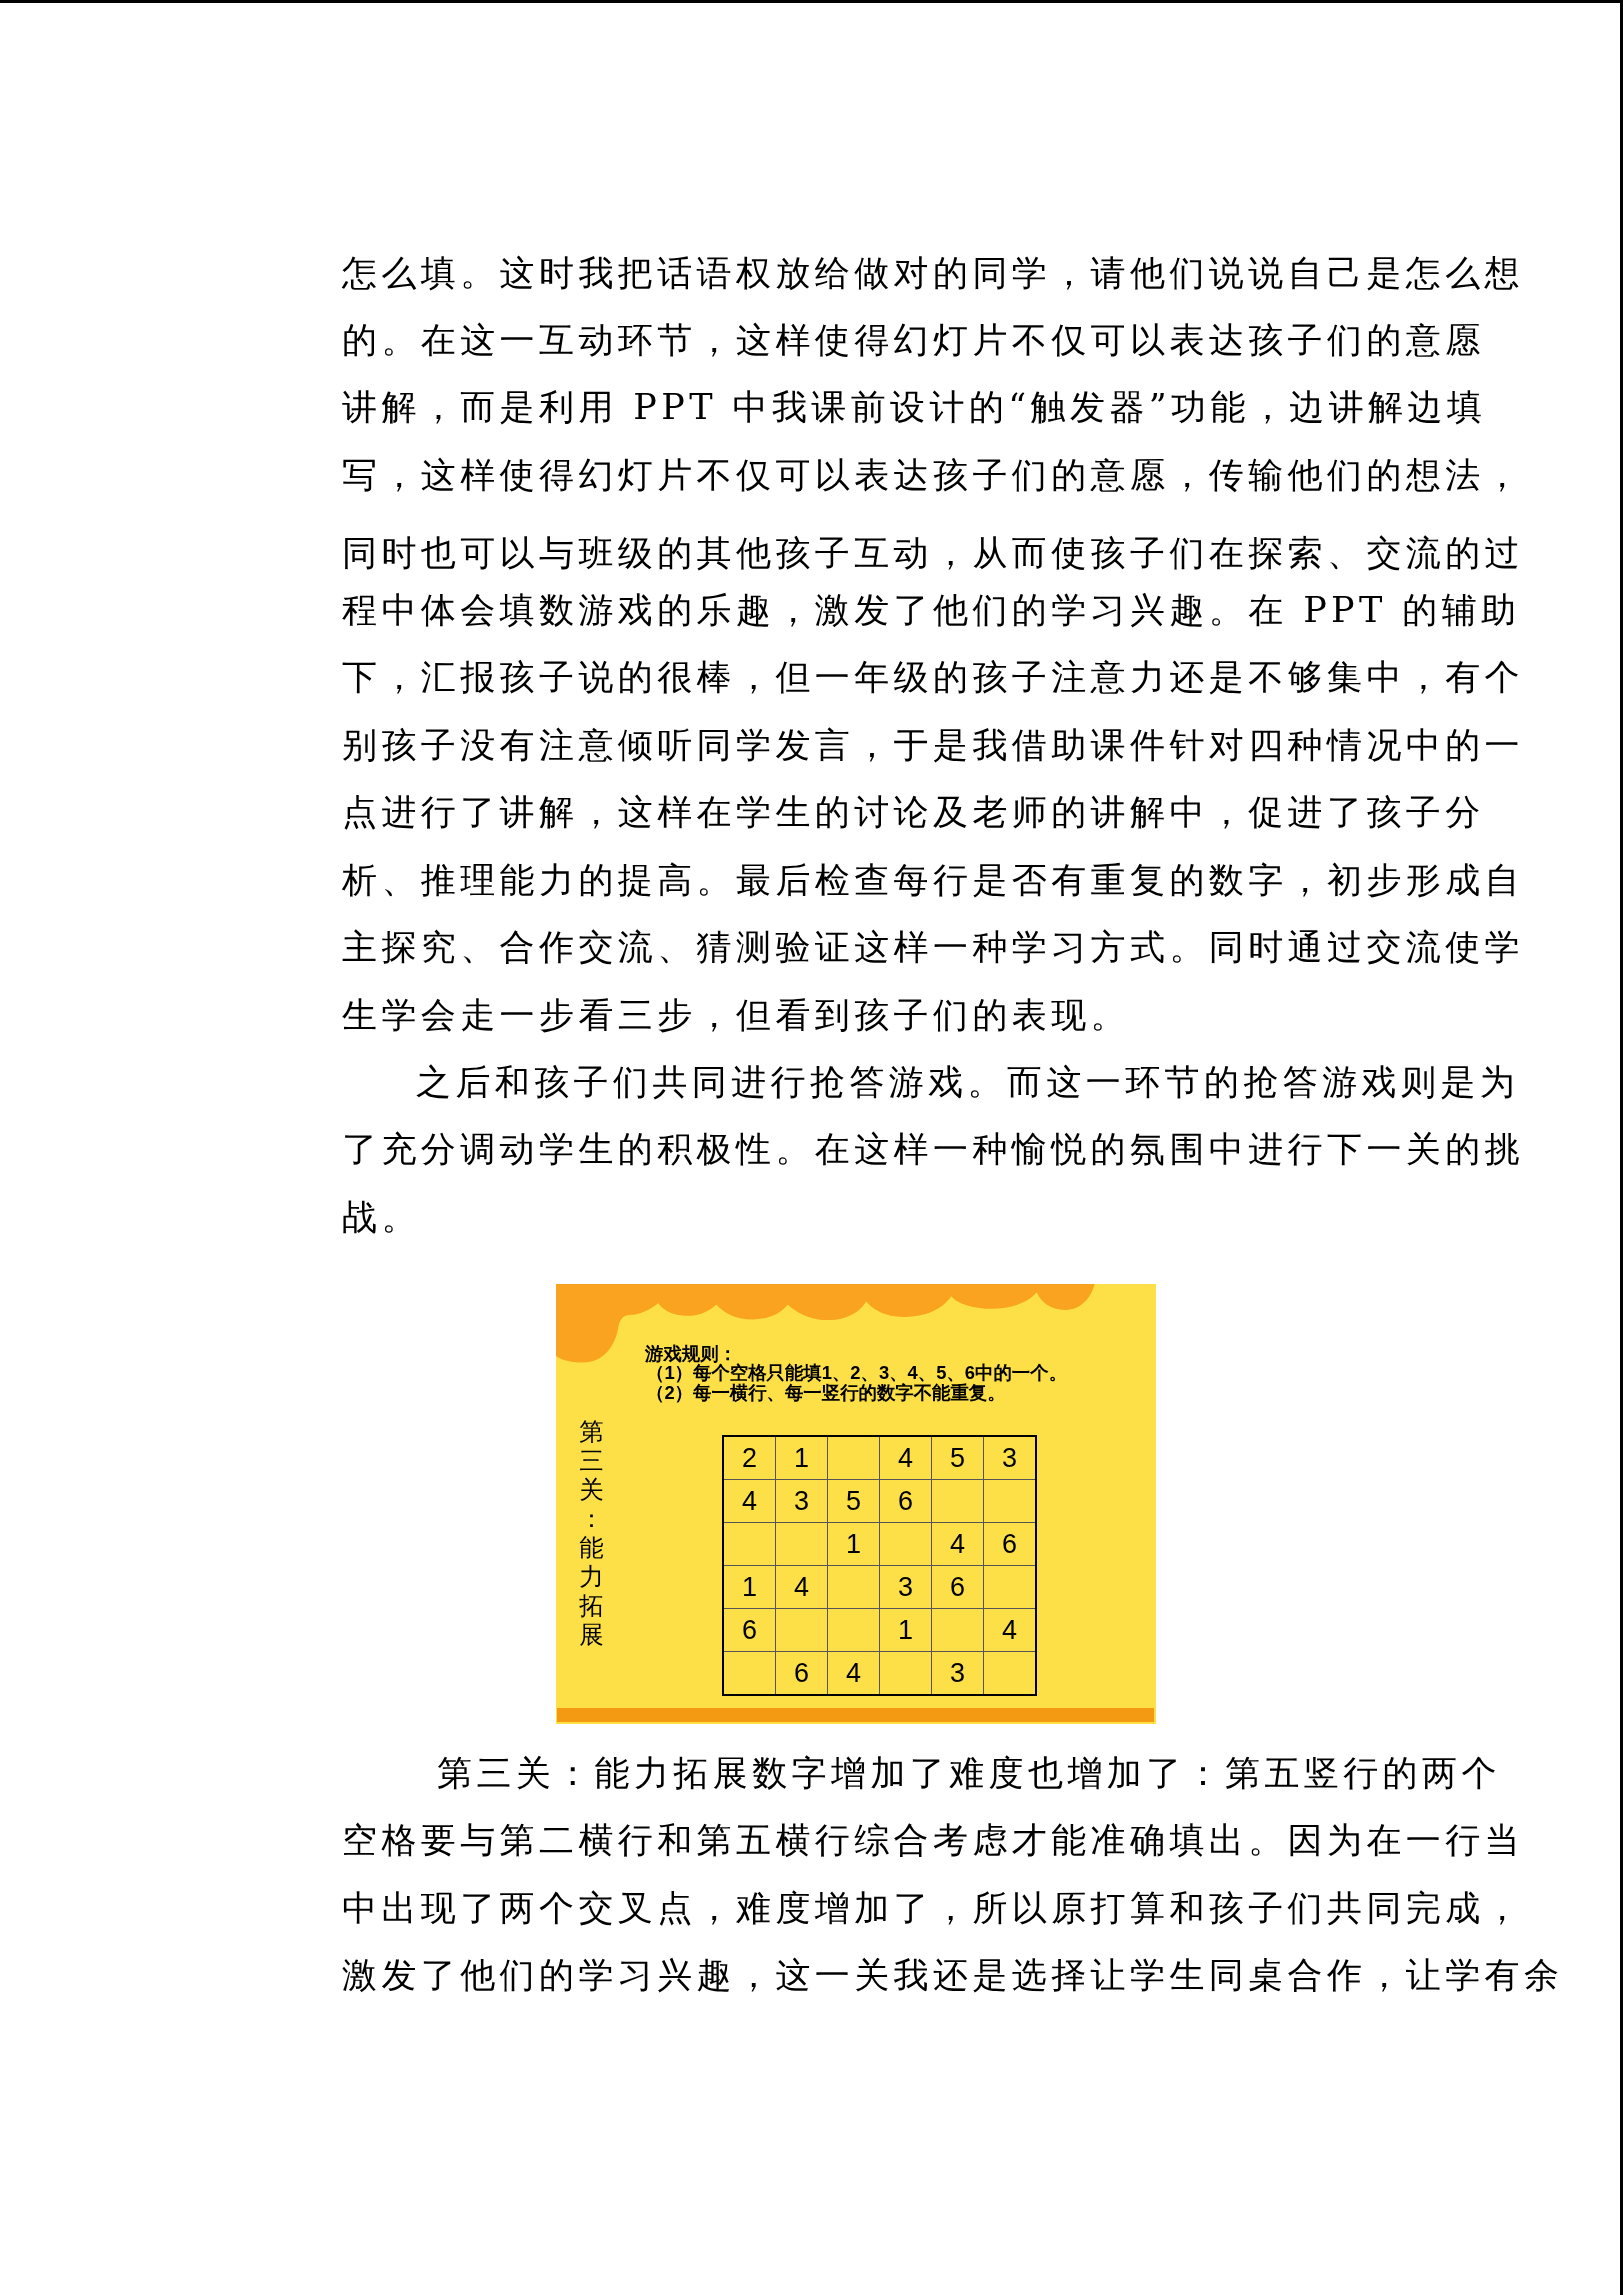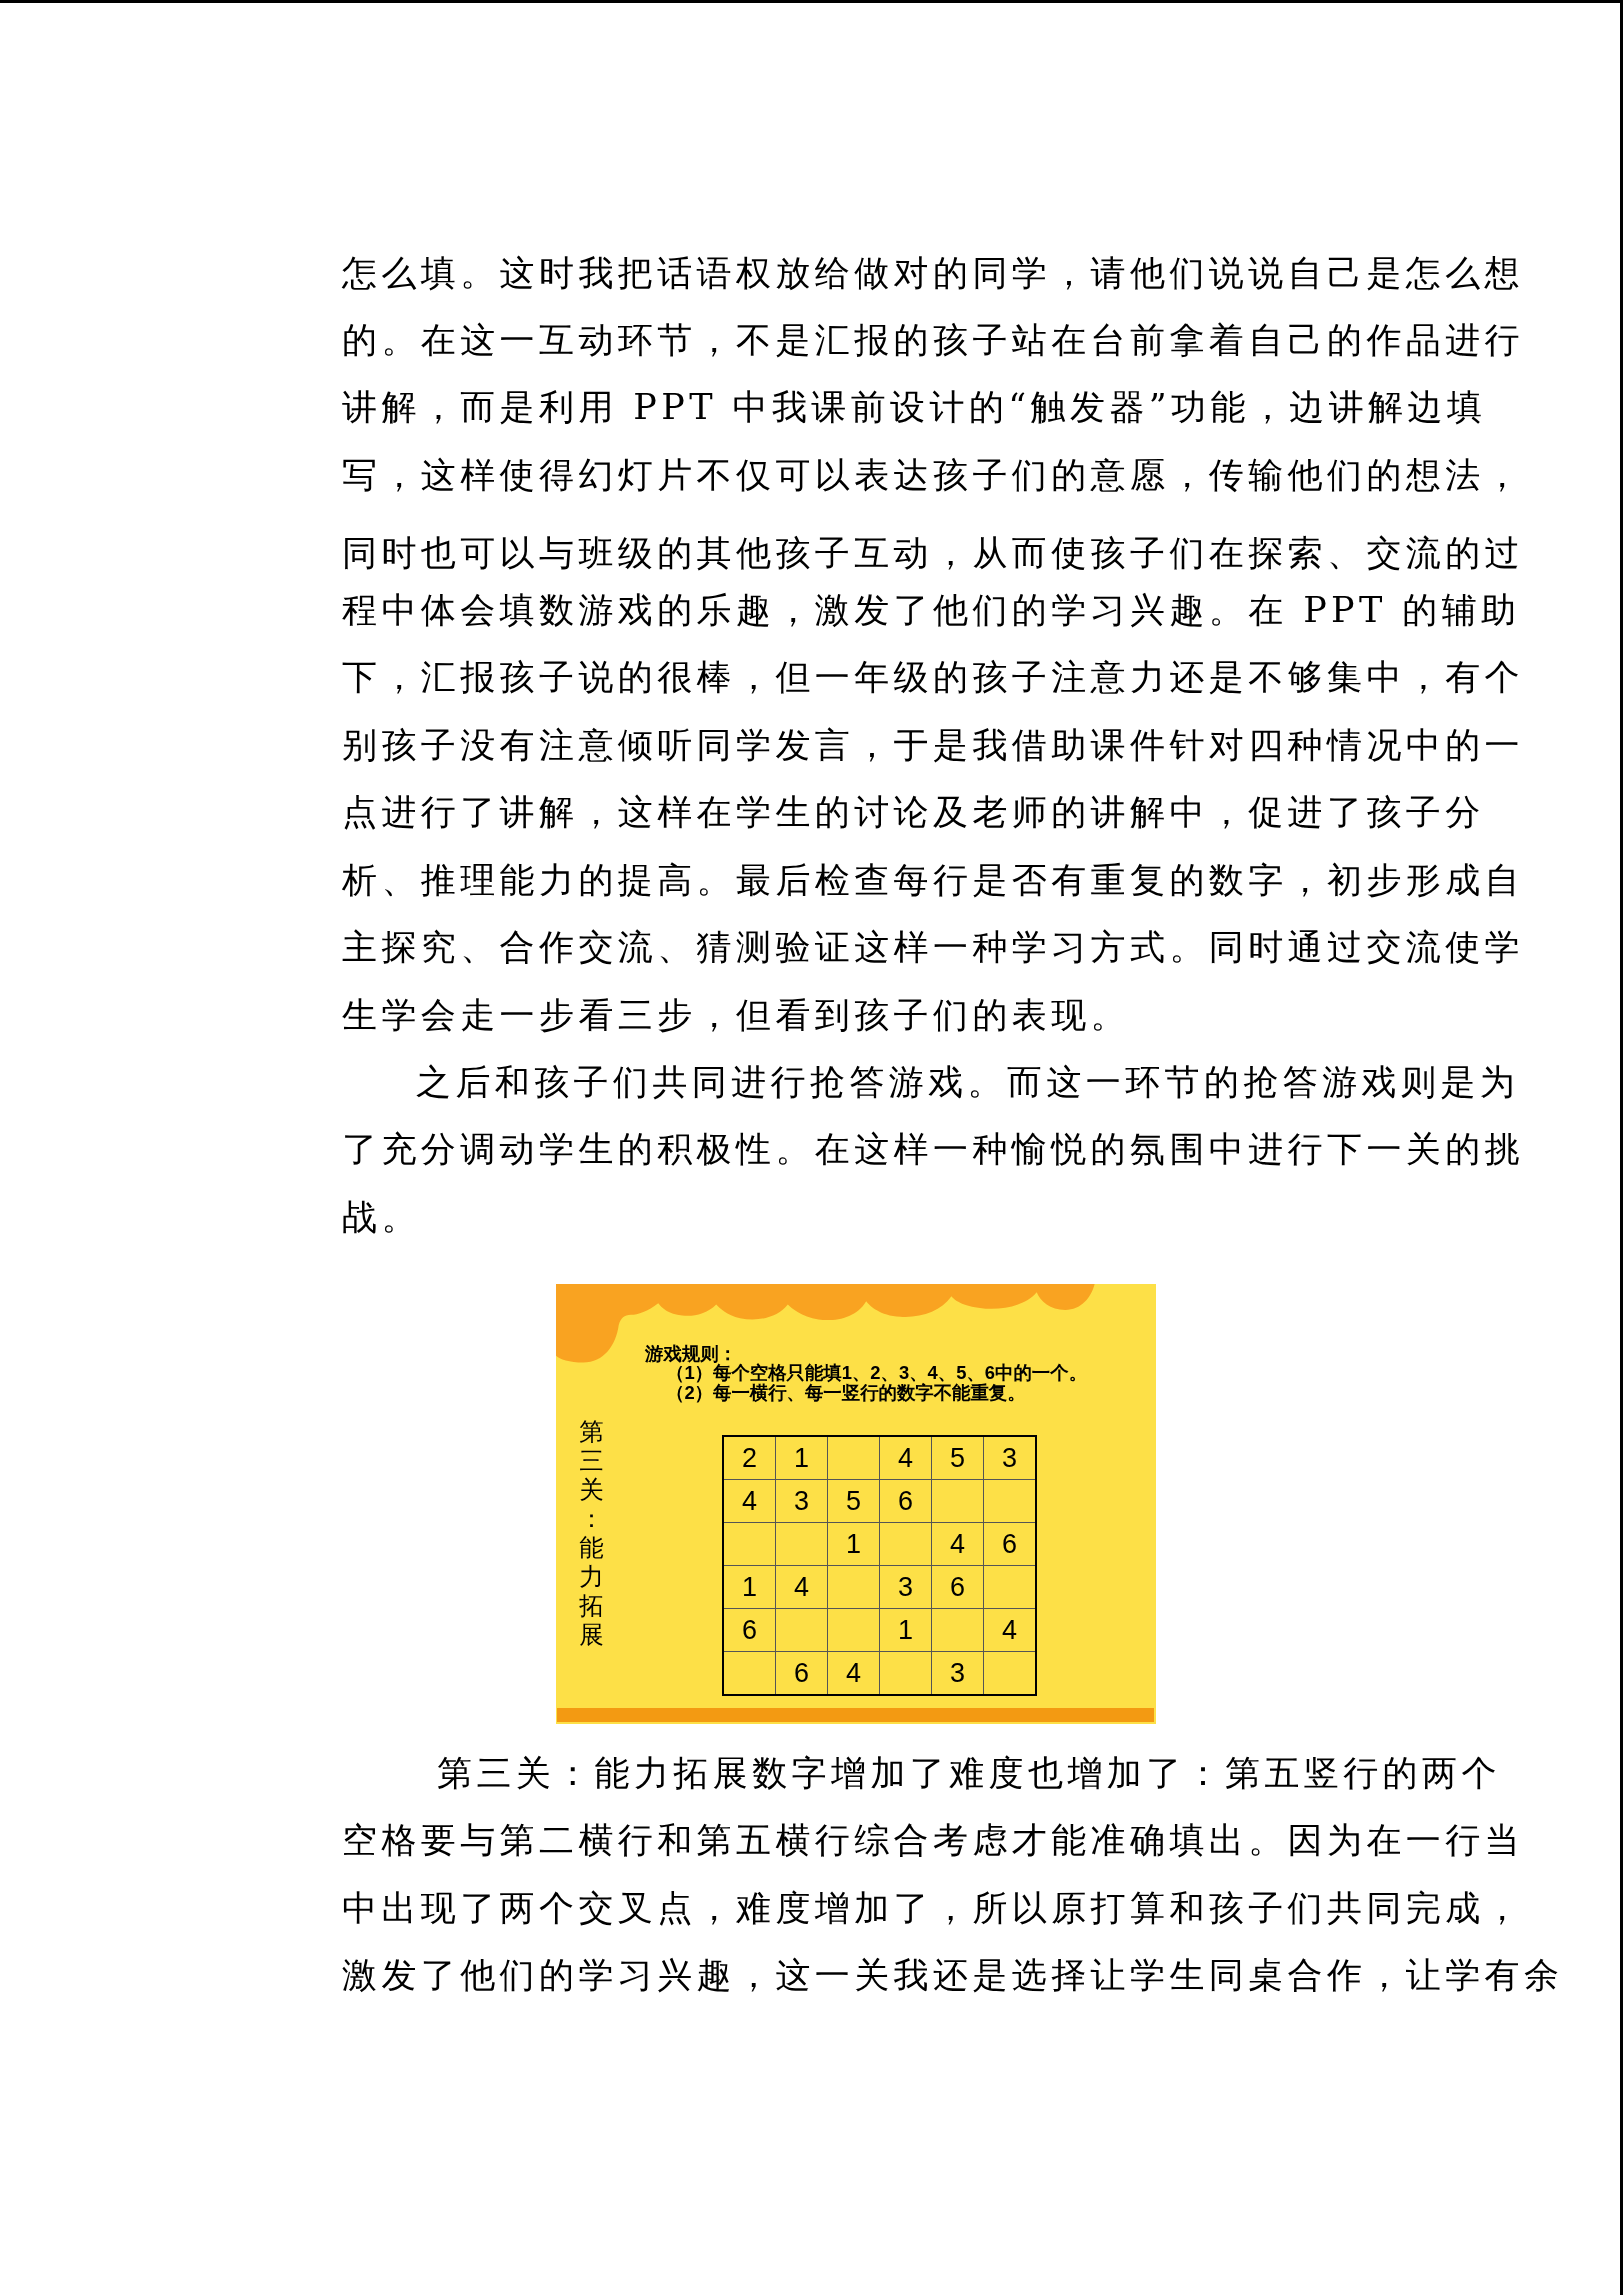--- a/index.html
+++ b/index.html
@@ -8,35 +8,35 @@
   .page-border-right { position: absolute; right: 0; top: 0; width: 2.7px; height: 2295px; background: #000; }
   .text-block { position: absolute; left: 312px; width: 1145px; font-family: "DejaVu Serif", "Liberation Serif", serif; font-size: 35px; color: #000; }
   .line { position: absolute; left: 0; white-space: nowrap; height: 48px; line-height: 48px; letter-spacing: 4.4px; margin-left: 30px; }
   .line.indent { left: 74px; }
   .line.indent2 { left: 95px; text-align: center; }
   .slide { position: absolute; left: 556px; top: 1284px; width: 600px; height: 440px; background: #fde047; overflow: hidden; }
   .cloud { position: absolute; left: 0; top: 0; }
   .bottom-bar { position: absolute; left: 0.7px; top: 424px; width: 597px; height: 13.6px; background: #f39a12; }
   .rules { position: absolute; left: 89px; top: 60px; font-family: "Liberation Sans", "DejaVu Sans", sans-serif; font-weight: bold; color: #000; }
   .rules .r-title { font-size: 18.4px; line-height: 19px; }
-  .rules .r-item { font-size: 18.4px; line-height: 20px; margin-left: 21px; }
+  .rules .r-item { font-size: 18.4px; line-height: 20px; margin-left: 1px; }
   .vert-title { position: absolute; left: 22px; top: 133px; width: 27px; font-family: "DejaVu Sans", "Liberation Sans", sans-serif; font-size: 24.5px; line-height: 29px; color: #000; text-align: center; }
   .vert-title span { display: block; }
   .grid { position: absolute; left: 166px; top: 151px; border-collapse: collapse; border: 2px solid #000; }
   .grid td { width: 51px; height: 42px; border: 1.4px solid #555; padding: 0; text-align: center; vertical-align: middle; font-family: "Liberation Sans", "DejaVu Sans", sans-serif; font-size: 27px; color: #000; }
 </style>
 </head>
 <body>
 
 <div class="page-border-top"></div>
 <div class="page-border-right"></div>
 
 <div class="text-block" style="top:249px;">
   <div class="line" style="top:0px">怎么填。这时我把话语权放给做对的同学，请他们说说自己是怎么想</div>
-  <div class="line" style="top:67px">的。在这一互动环节，不是汇报的孩子站在台前拿着自己的作品进行</div>
+  <div class="line" style="top:67px">的。在这一互动环节，这样使得幻灯片不仅可以表达孩子们的意愿</div>
   <div class="line" style="top:134px">讲解，而是利用 PPT 中我课前设计的“触发器”功能，边讲解边填</div>
   <div class="line" style="top:202px">写，这样使得幻灯片不仅可以表达孩子们的意愿，传输他们的想法，</div>
   <div class="line" style="top:280px">同时也可以与班级的其他孩子互动，从而使孩子们在探索、交流的过</div>
   <div class="line" style="top:337px">程中体会填数游戏的乐趣，激发了他们的学习兴趣。在 PPT 的辅助</div>
   <div class="line" style="top:404px">下，汇报孩子说的很棒，但一年级的孩子注意力还是不够集中，有个</div>
   <div class="line" style="top:472px">别孩子没有注意倾听同学发言，于是我借助课件针对四种情况中的一</div>
   <div class="line" style="top:539px">点进行了讲解，这样在学生的讨论及老师的讲解中，促进了孩子分</div>
   <div class="line" style="top:607px">析、推理能力的提高。最后检查每行是否有重复的数字，初步形成自</div>
   <div class="line" style="top:674px">主探究、合作交流、猜测验证这样一种学习方式。同时通过交流使学</div>
   <div class="line" style="top:742px">生学会走一步看三步，但看到孩子们的表现。</div>

